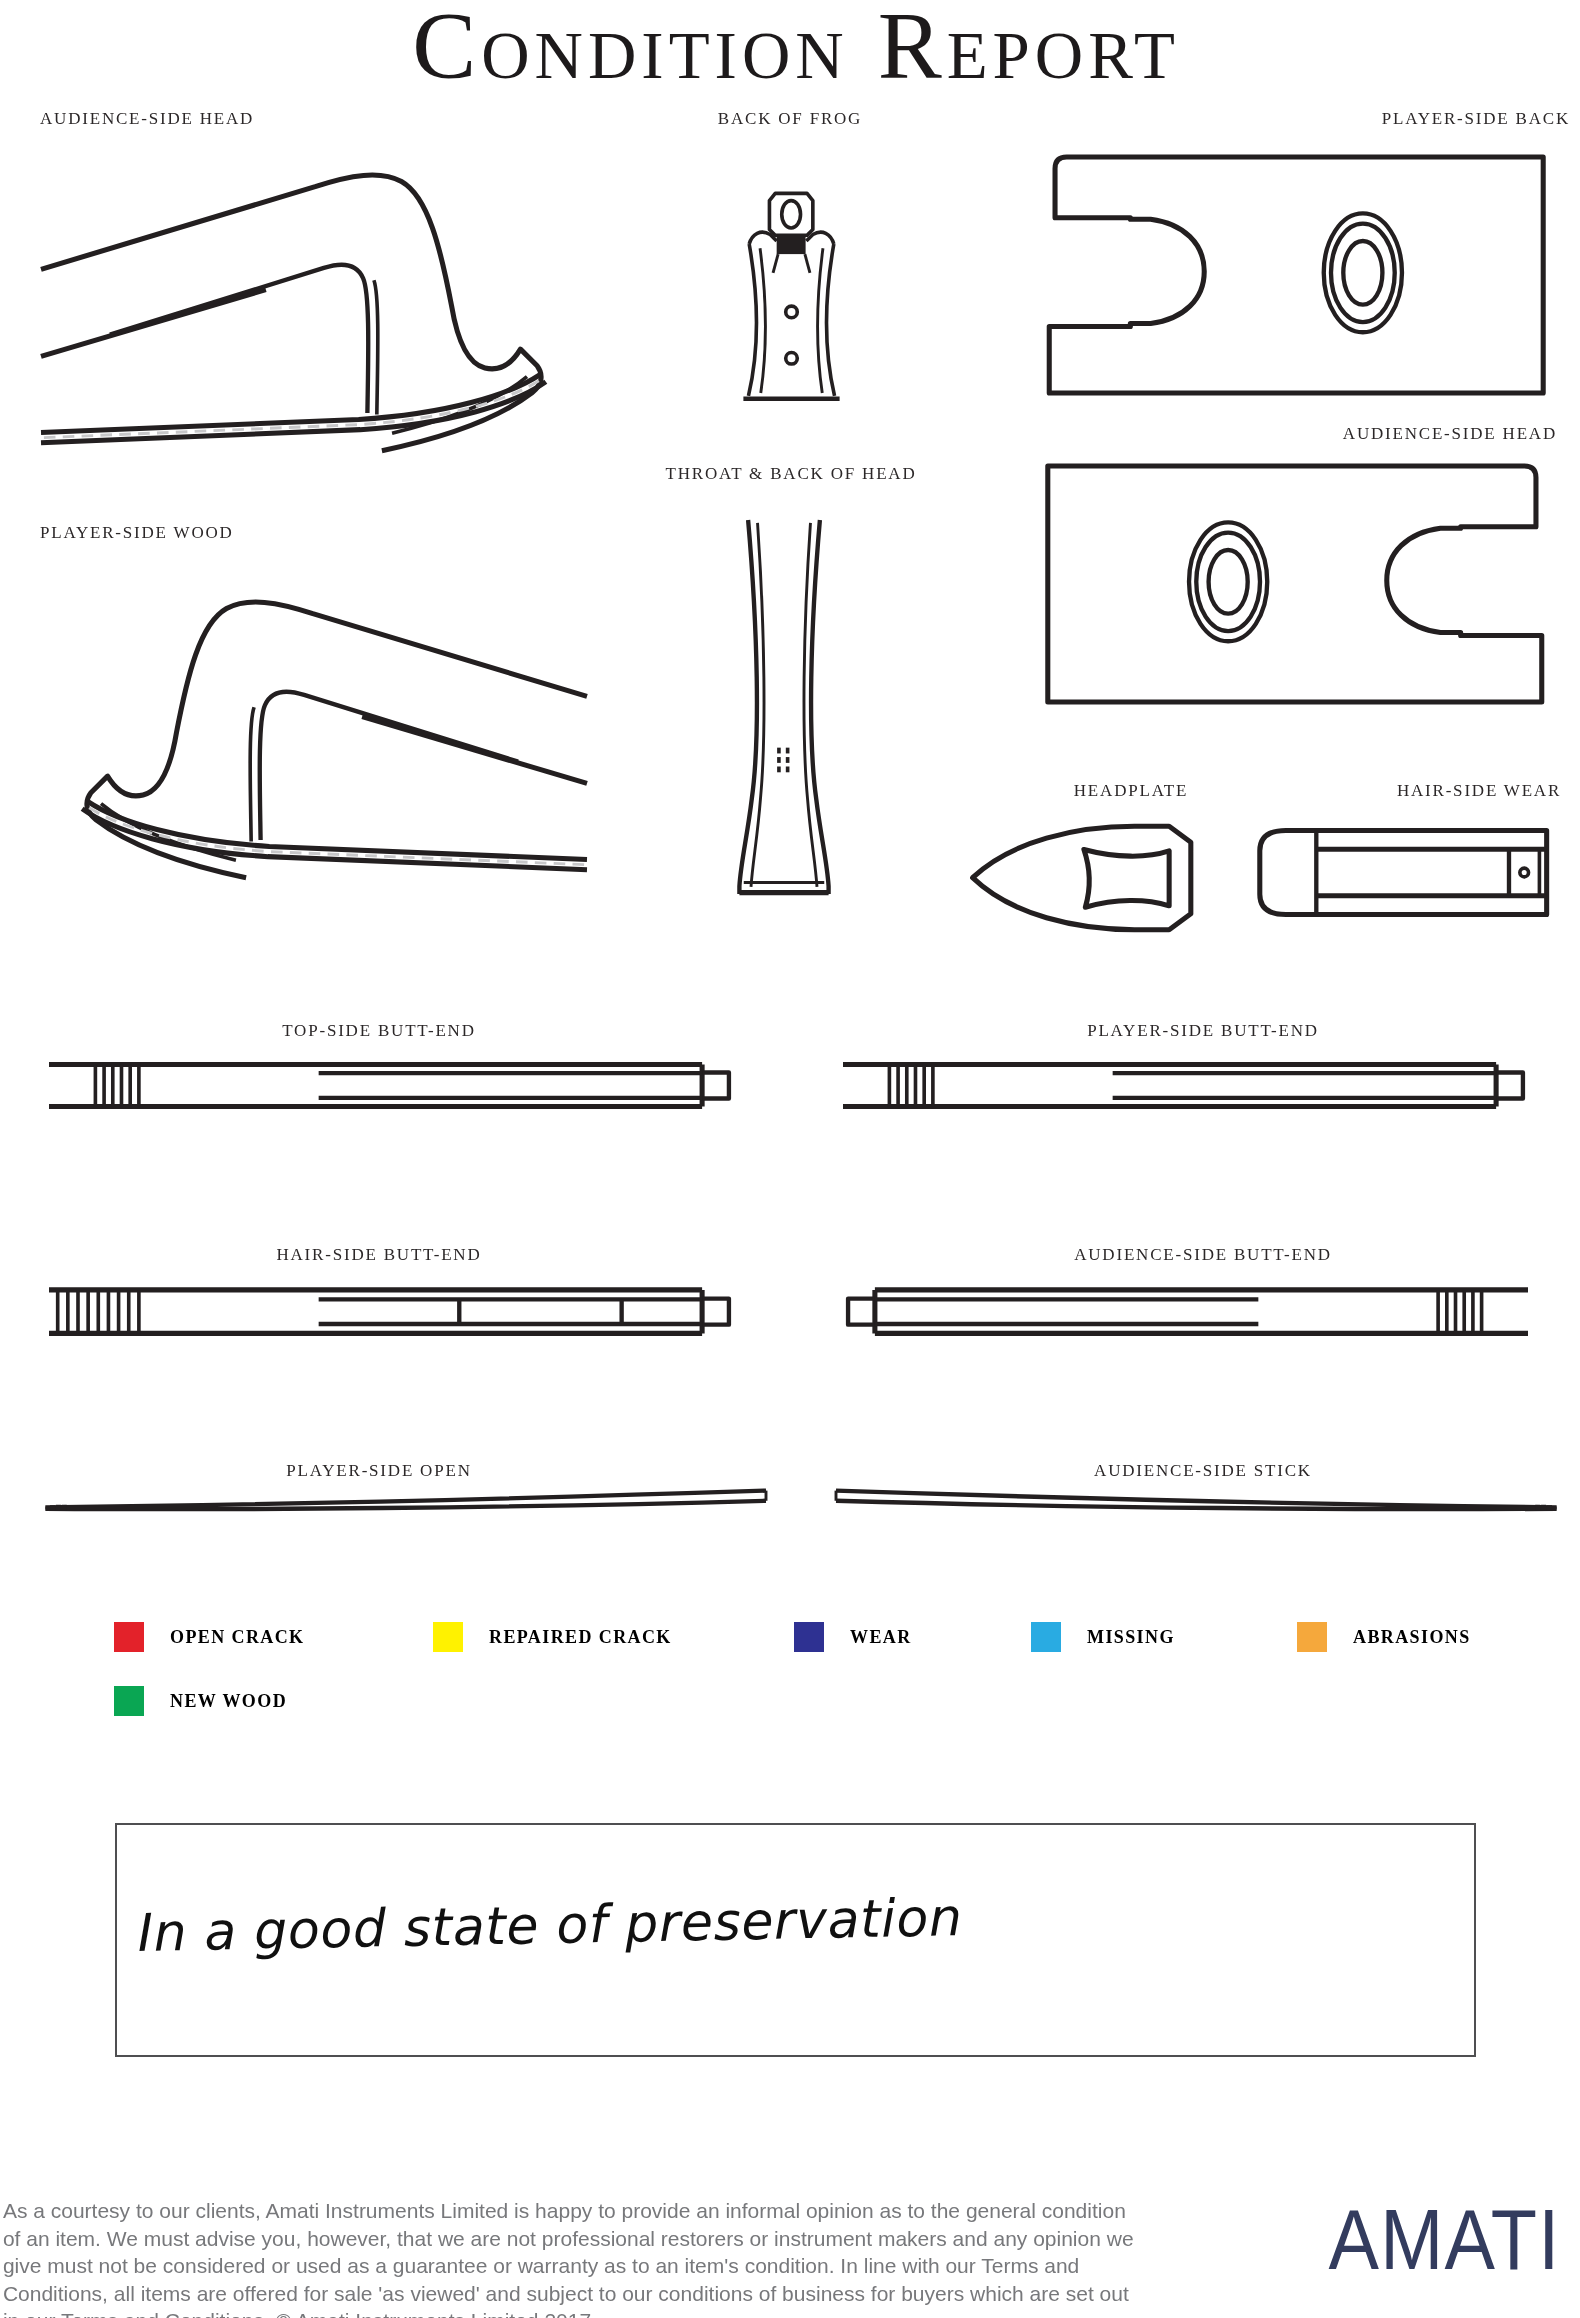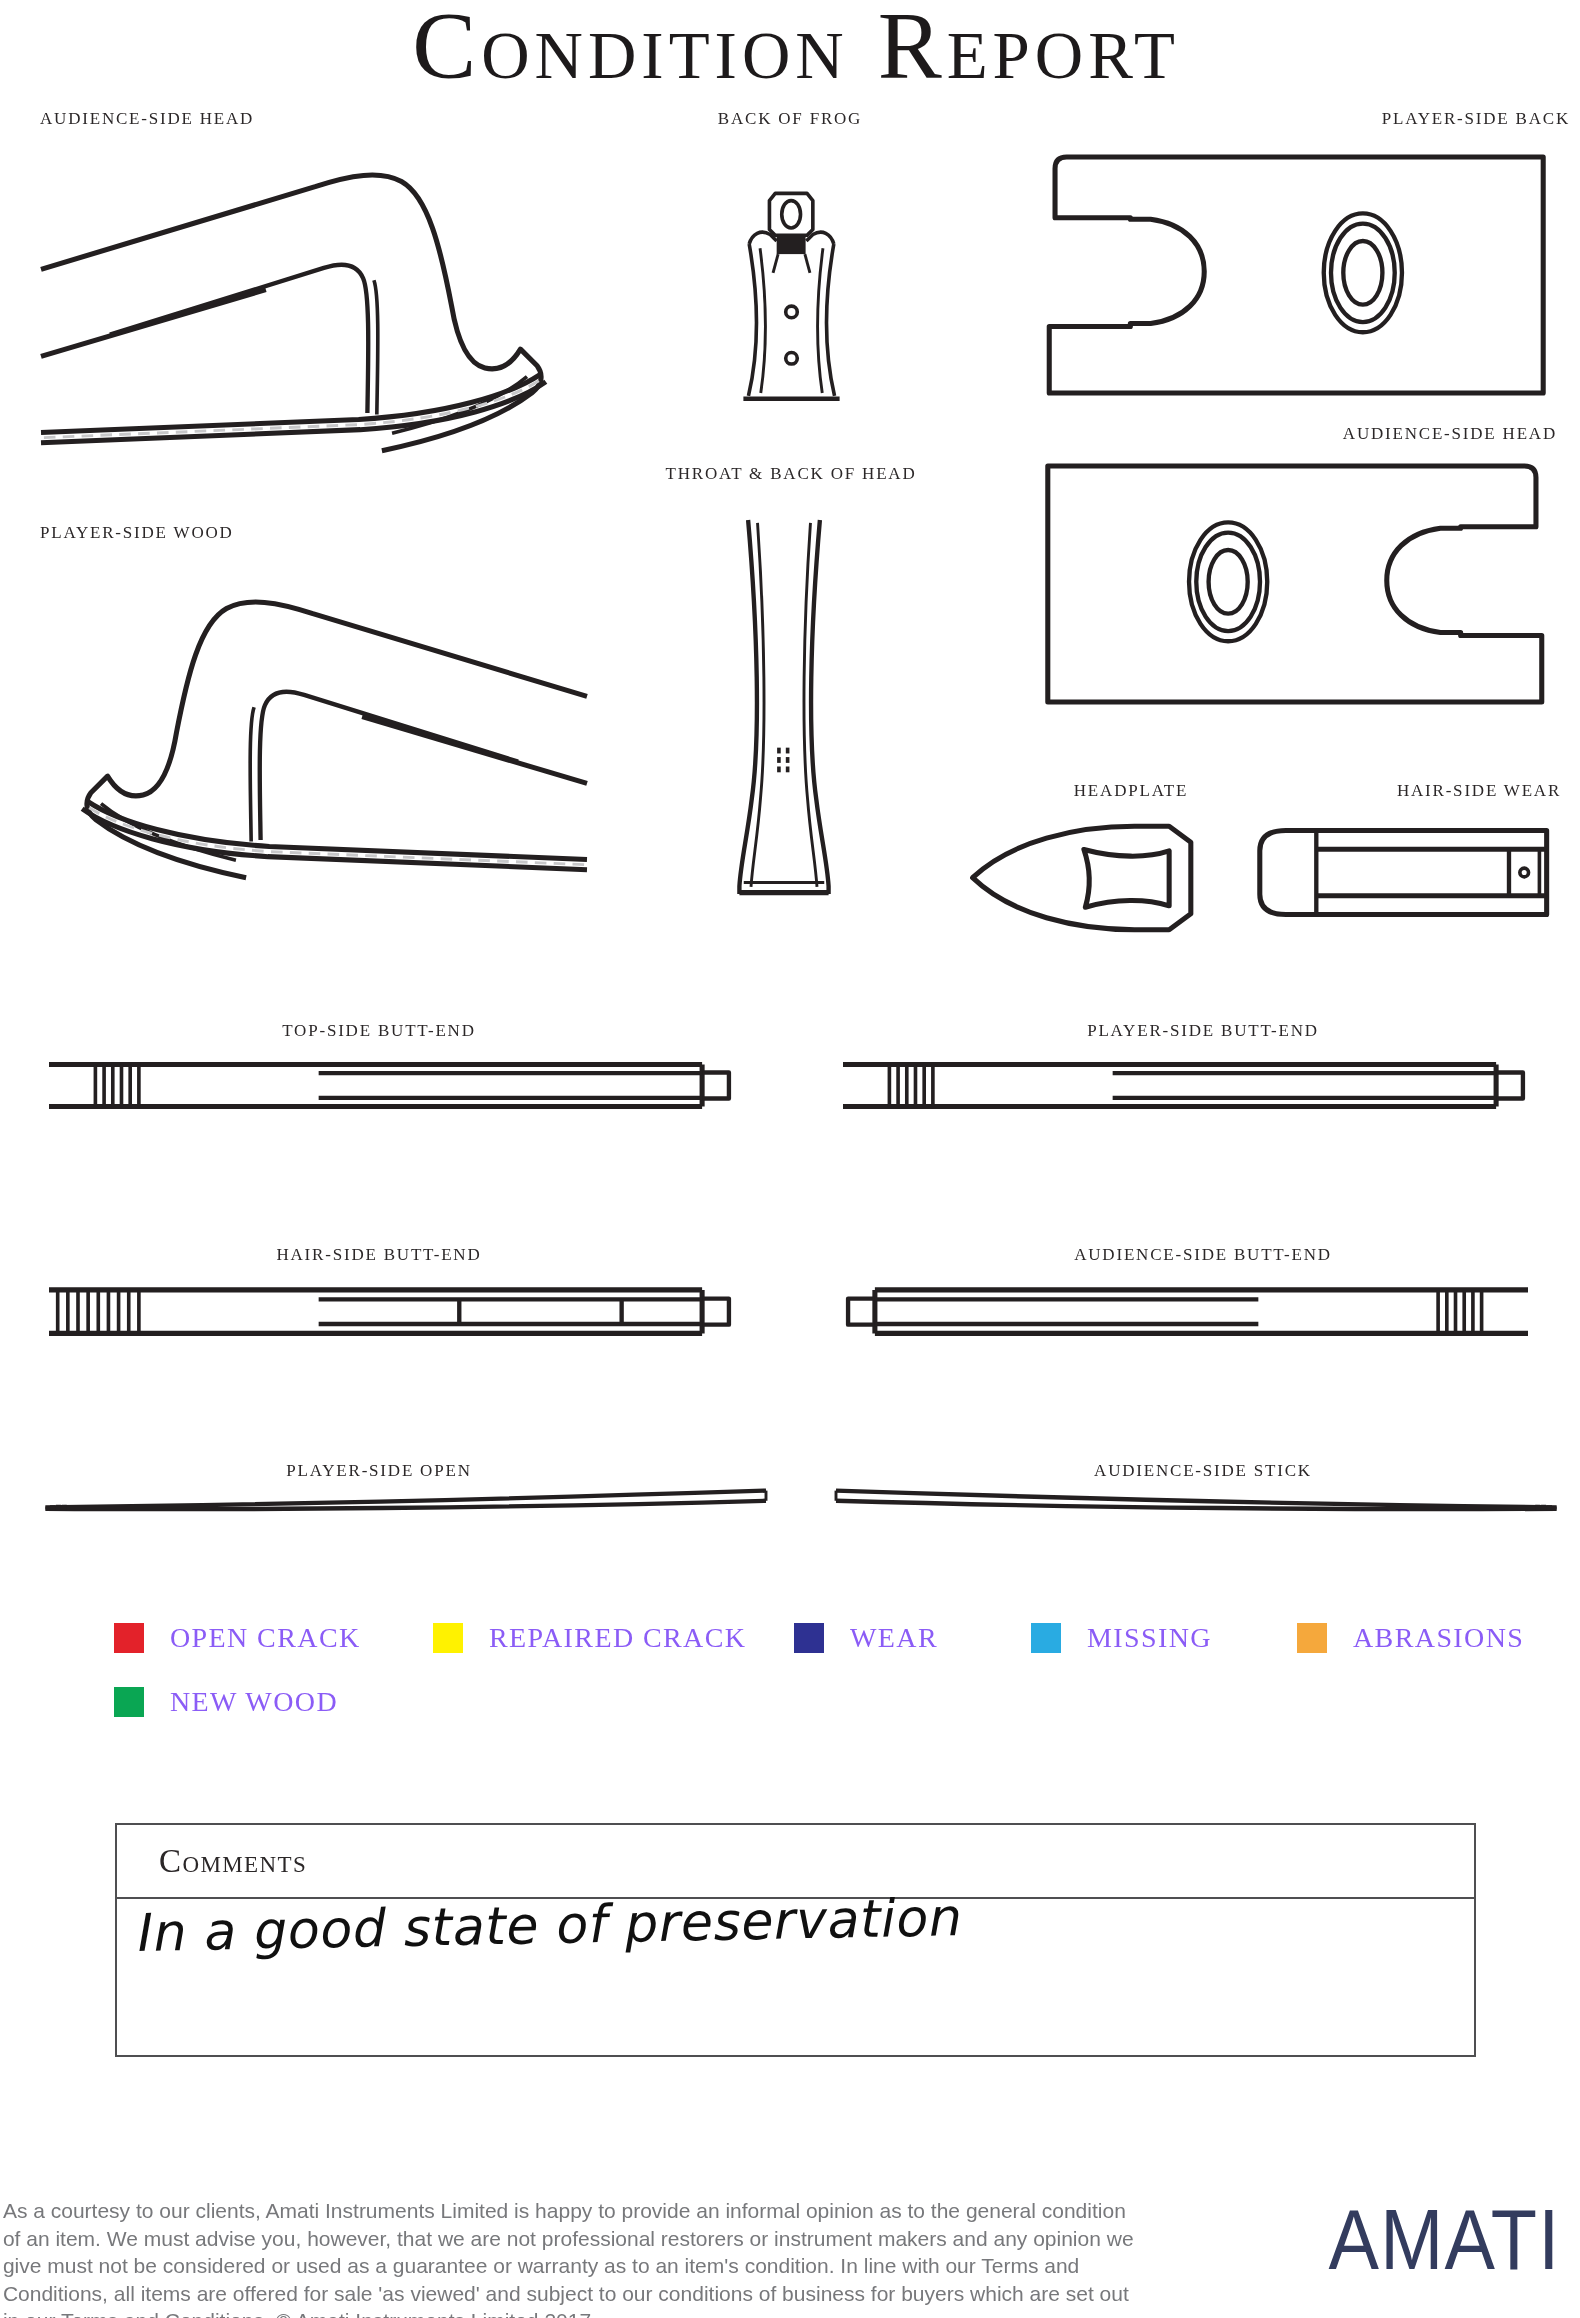--- a/index.html
+++ b/index.html
@@ -16,21 +16,21 @@
   .fig svg{display:block;overflow:visible;}
   .s{stroke:#231f20;fill:none;stroke-width:7;stroke-linejoin:round;}
   .s6{stroke-width:6;}
   .s5{stroke-width:5;}
   .s4{stroke-width:4;}
   .fillb{fill:#231f20;stroke:none;}
   .dash{stroke:#c7c7c9;stroke-width:4;stroke-dasharray:16 10;fill:none;}
 
   .legend-item{position:absolute;display:flex;align-items:center;gap:26px;}
   .swatch{width:30px;height:30px;flex:0 0 30px;}
-  .llabel{font-size:28px;letter-spacing:1.4px;color:#8b5cf6;white-space:nowrap;}
+  .llabel{font-size:18px;letter-spacing:1.4px;color:#000000;white-space:nowrap;font-weight:bold;}
 
   .comments-box{position:absolute;left:115px;top:1823px;width:1361px;height:234px;
                 border:2.2px solid #4f4f51;box-sizing:border-box;}
   .comments-head{height:72px;border-bottom:2.2px solid #4f4f51;display:flex;align-items:center;
                  padding-left:42px;font-variant:small-caps;font-size:33px;letter-spacing:1.4px;color:#2b2728;}
   .handwriting{position:absolute;left:20px;top:78px;font-family:"DejaVu Sans",sans-serif;
                font-style:italic;font-size:52px;color:#101010;transform:rotate(-1.1deg);
                transform-origin:0 0;white-space:nowrap;letter-spacing:0.7px;}
 
   .footer-text{position:absolute;left:2.9px;top:2197px;width:1131px;
@@ -242,21 +242,20 @@
   <div class="legend-item" style="left:1297px;top:1622px">
     <span class="swatch" style="background: rgb(245, 168, 60);"></span>
     <span class="llabel">ABRASIONS</span>
   </div>
   <div class="legend-item" style="left:114px;top:1686px">
     <span class="swatch" style="background: rgb(10, 166, 83);"></span>
     <span class="llabel">NEW WOOD</span>
   </div>
 
   <div class="comments-box">
-    <div class="comments-head">Comments</div>
     <div class="handwriting">In a good state of preservation</div>
   </div>
 
   <div class="footer-text">As a courtesy to our clients, Amati Instruments Limited is happy to provide an informal opinion as to the general condition of an item. We must advise you, however, that we are not professional restorers or instrument makers and any opinion we give must not be considered or used as a guarantee or warranty as to an item's condition. In line with our Terms and Conditions, all items are offered for sale 'as viewed' and subject to our conditions of business for buyers which are set out in our Terms and Conditions. © Amati Instruments Limited 2017</div>
   <div class="logo">AMATI</div>
 
 </div>
 
 
 </body></html>

